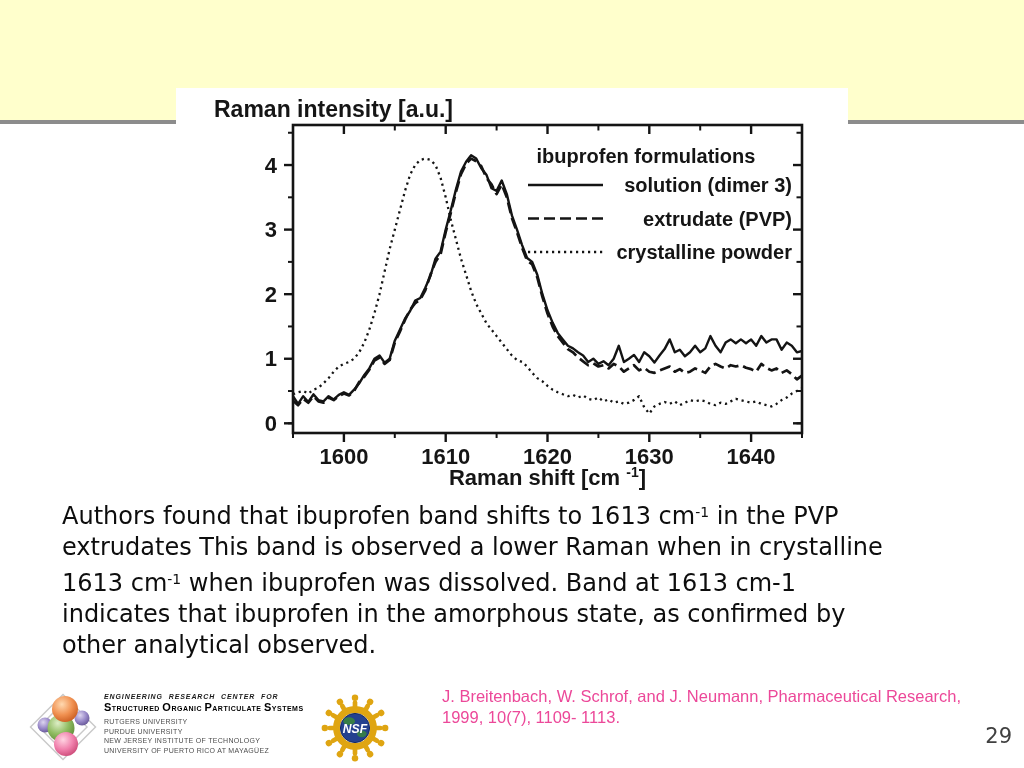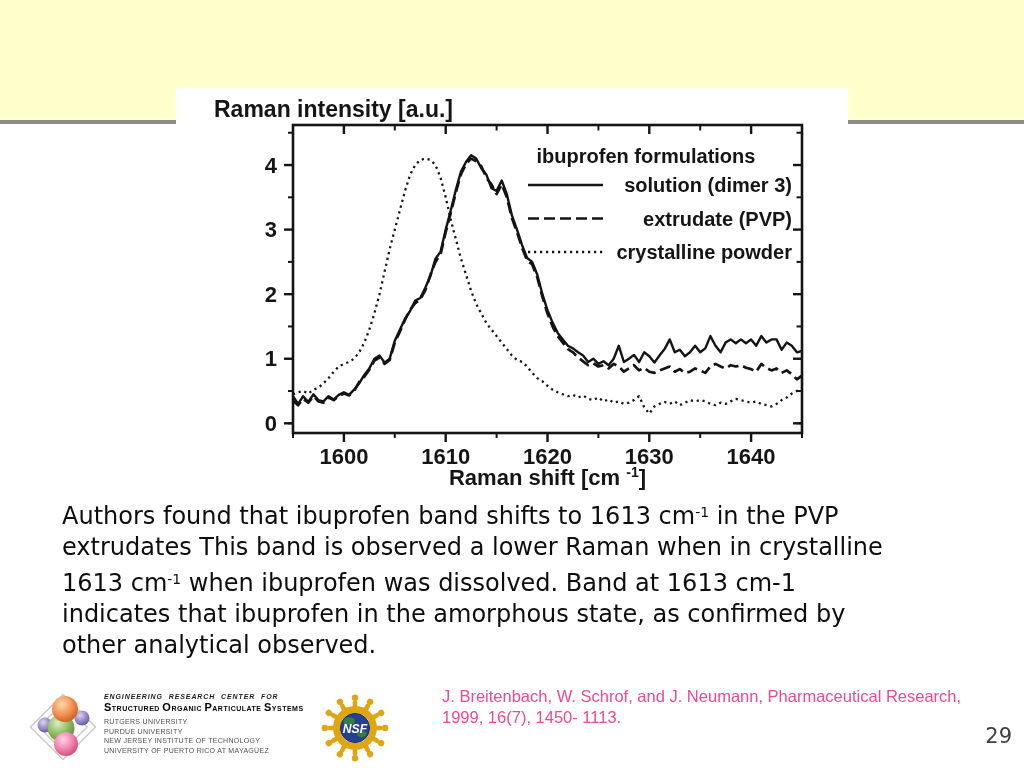--- a/index.html
+++ b/index.html
@@ -118,21 +118,21 @@
   <div class="body-text" id="body-text">
       <div class="body-line"><span>Authors found that ibuprofen band shifts to 1613 cm</span><span class="sup">-1</span><span> in the PVP</span></div>
       <div class="body-line"><span>extrudates This band is observed a lower Raman when in crystalline</span></div>
       <div class="body-line"><span>1613 cm</span><span class="sup">-1</span><span> when ibuprofen was dissolved. Band at 1613 cm-1</span></div>
       <div class="body-line"><span>indicates that ibuprofen in the amorphous state, as confirmed by</span></div>
       <div class="body-line"><span>other analytical observed.</span></div>
     </div>
 
   <div class="citation">
     <div>J. Breitenbach, W. Schrof, and J. Neumann, Pharmaceutical Research,</div>
-    <div>1999, 16(7), 1450- 1113.</div>
+    <div>1999, 10(7), 1109- 1113.</div>
   </div>
 
   <div class="sops">
     <svg class="sops-mark" viewBox="0 0 78 78" width="78" height="78">
       <defs>
         <radialGradient id="gOrange" cx="38%" cy="32%" r="75%">
           <stop offset="0%" stop-color="#ffd9b0"></stop>
             <stop offset="55%" stop-color="#f09050"></stop>
             <stop offset="100%" stop-color="#c85a1e"></stop>
         </radialGradient>

